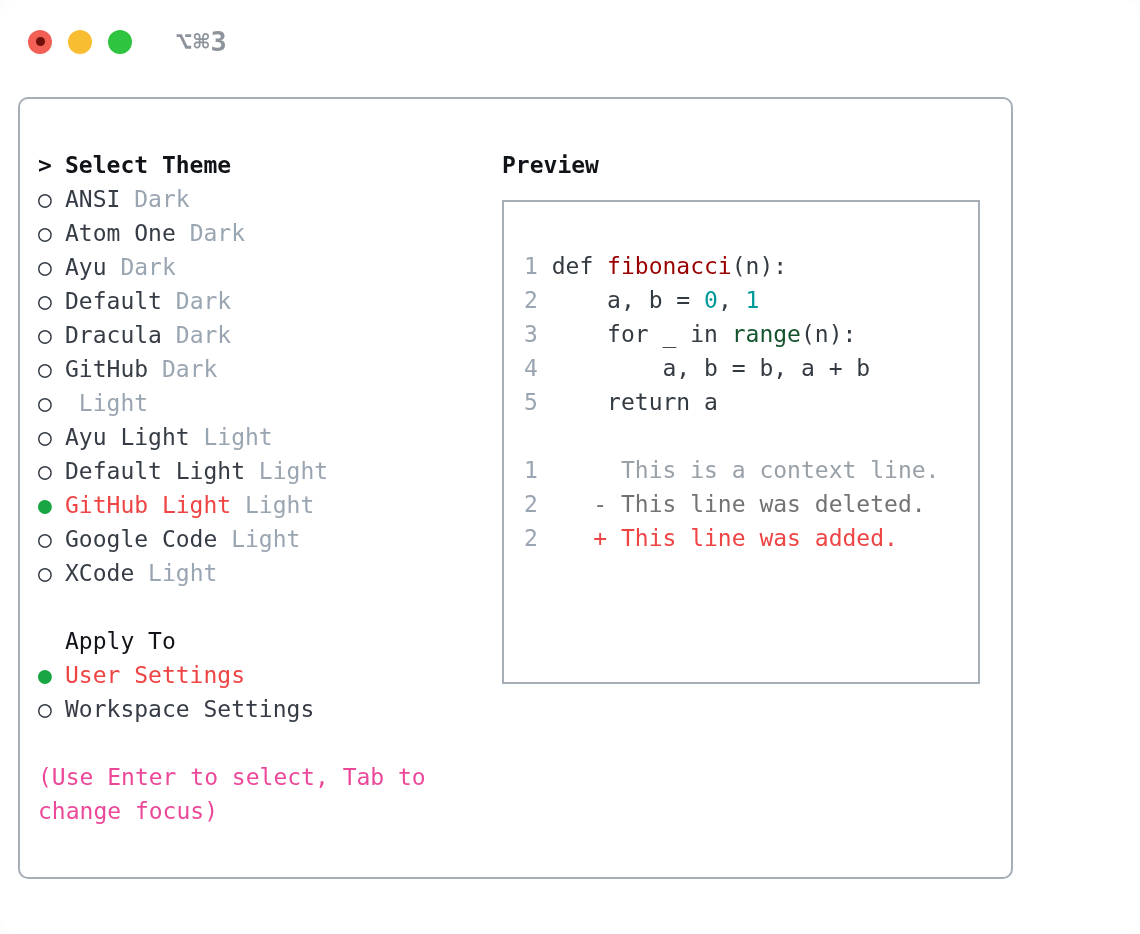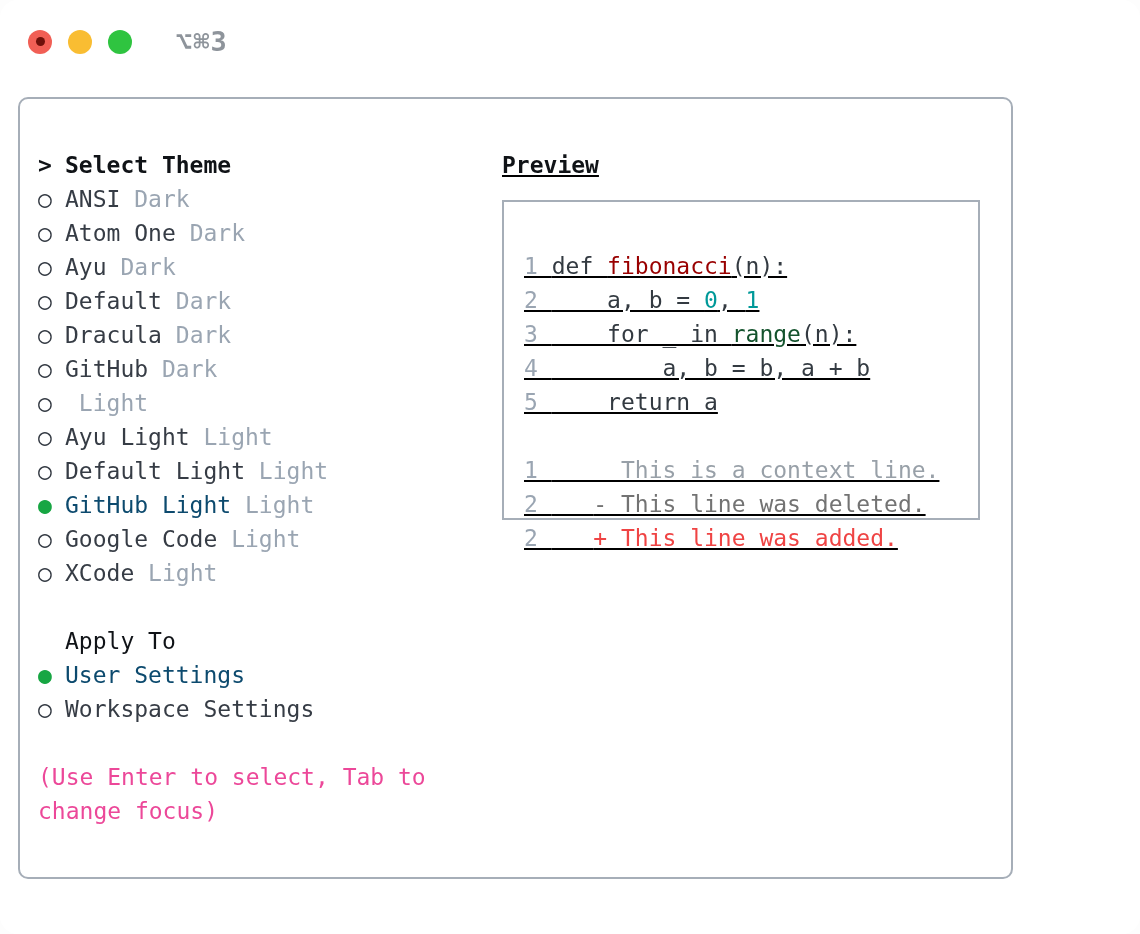--- a/index.html
+++ b/index.html
@@ -25,34 +25,34 @@
   .title-label {
     margin-left:28px; font-size:27px; font-weight:bold; color:#8e949b; letter-spacing:1px;
   }
   
   .panel {
     position:absolute; left:18px; top:97px; width:995px; height:782px;
     border:2px solid #a6aeb8; border-radius:10px; background:#ffffff;
     padding:49px 0 0 18px; display:flex;
   }
   .left-col { width:464px; }
-  .right-col { flex:1;text-decoration:underline; }
+  .right-col { flex:1; }
   .row { display:flex; font-size:23px; line-height:34px; white-space:pre; color:#363c45; }
   .ind { width:27px; flex:0 0 27px; color:#363c45; }
   .ind.sel { color:#17a643; }
   .hdr { font-weight:bold; color:#101317; }
   .nm {}
-  .nm.sel { color:#0c4a6e; }
+  .nm.sel { color:#ef4444; }
   .var { color:#9aa5b2; }
   .gap { height:34px; }
   .hint { font-size:23px; line-height:34px; white-space:pre; color:#ec4899; }
   
   .preview-title { font-size:23px; line-height:34px; font-weight:bold; color:#101317; white-space:pre; }
   .preview-box {
-    margin-top:18px; width:478px; height:320px; border:2px solid #a6aeb8;
+    margin-top:18px; width:478px; height:484px; border:2px solid #a6aeb8;
     background:#ffffff; padding:47px 0 0 20px;
   }
   .code-line { font-size:23px; line-height:34px; white-space:pre; }
   .ln { color:#9aa5b2; }
   .c-plain { color:#333a41; }
   .c-func { color:#990000; }
   .c-num { color:#009999; }
   .c-builtin { color:#14532d; }
   .c-ctx { color:#98a0a8; }
   .c-del { color:#737373; }

